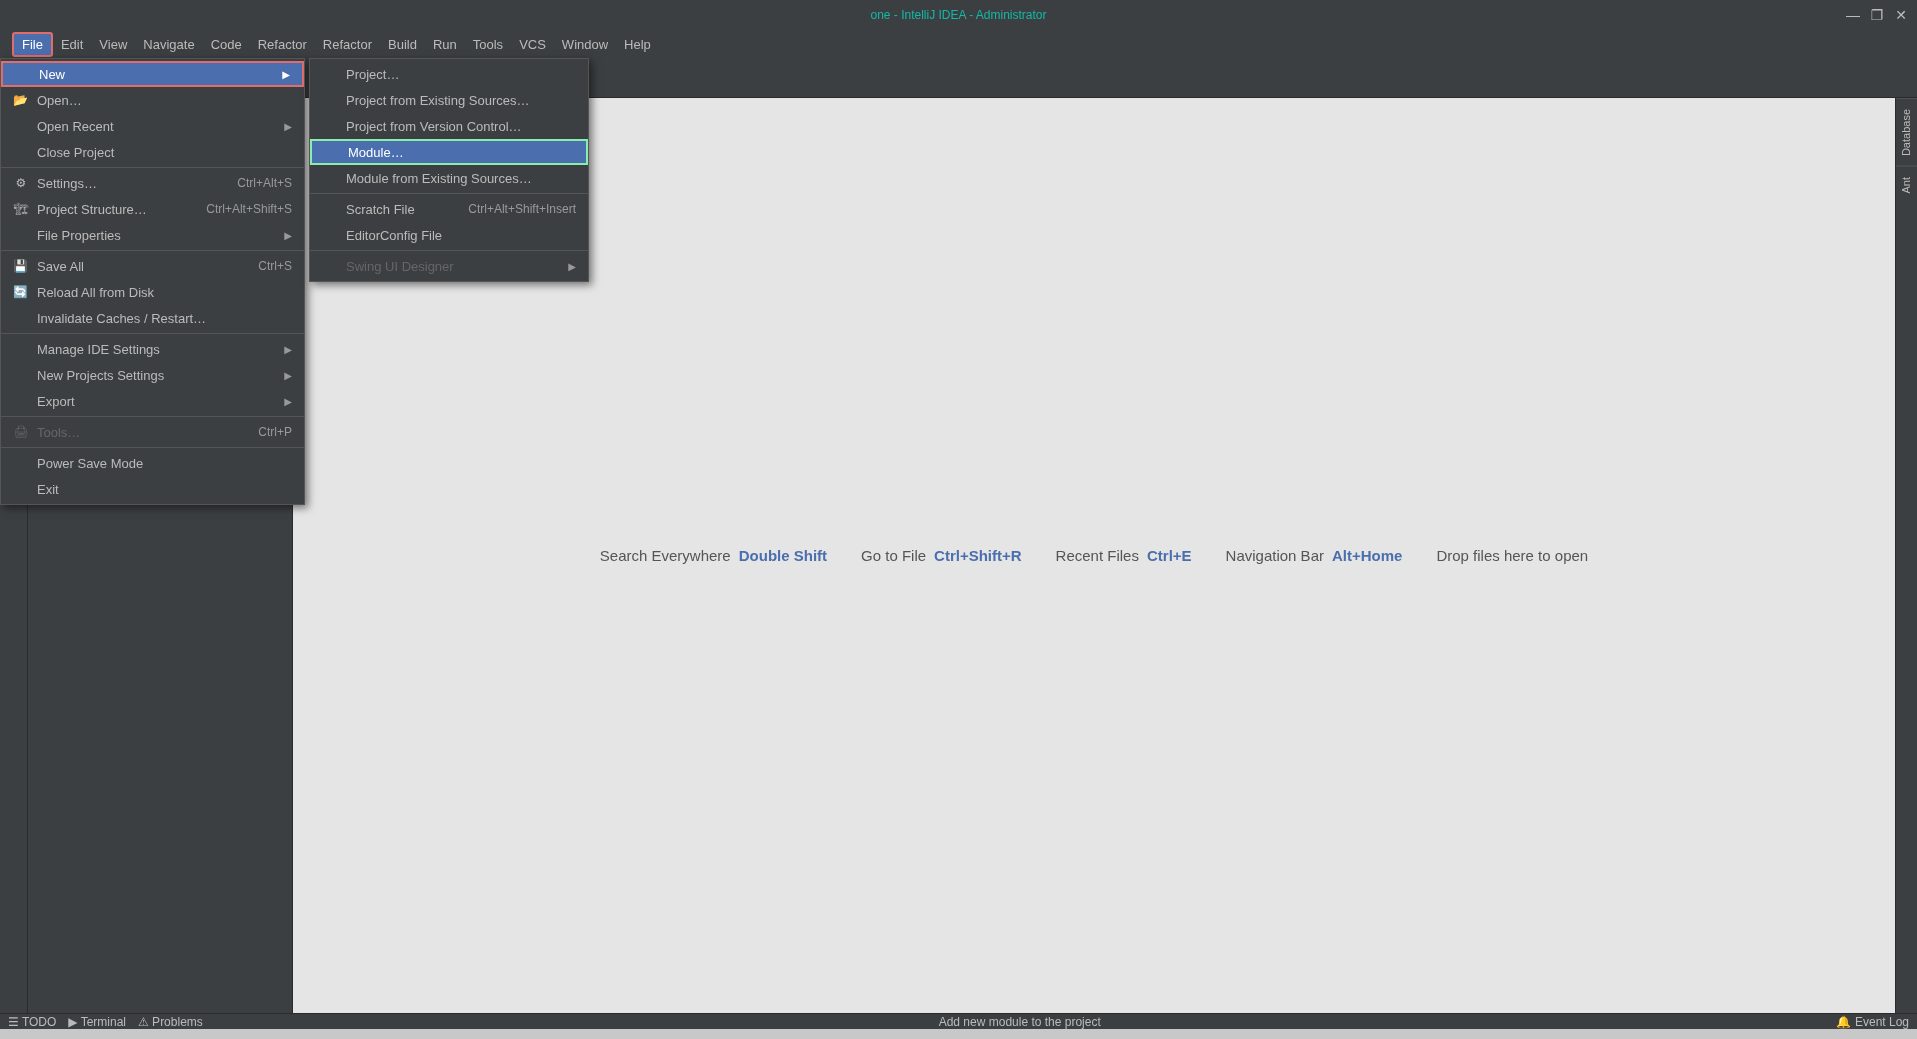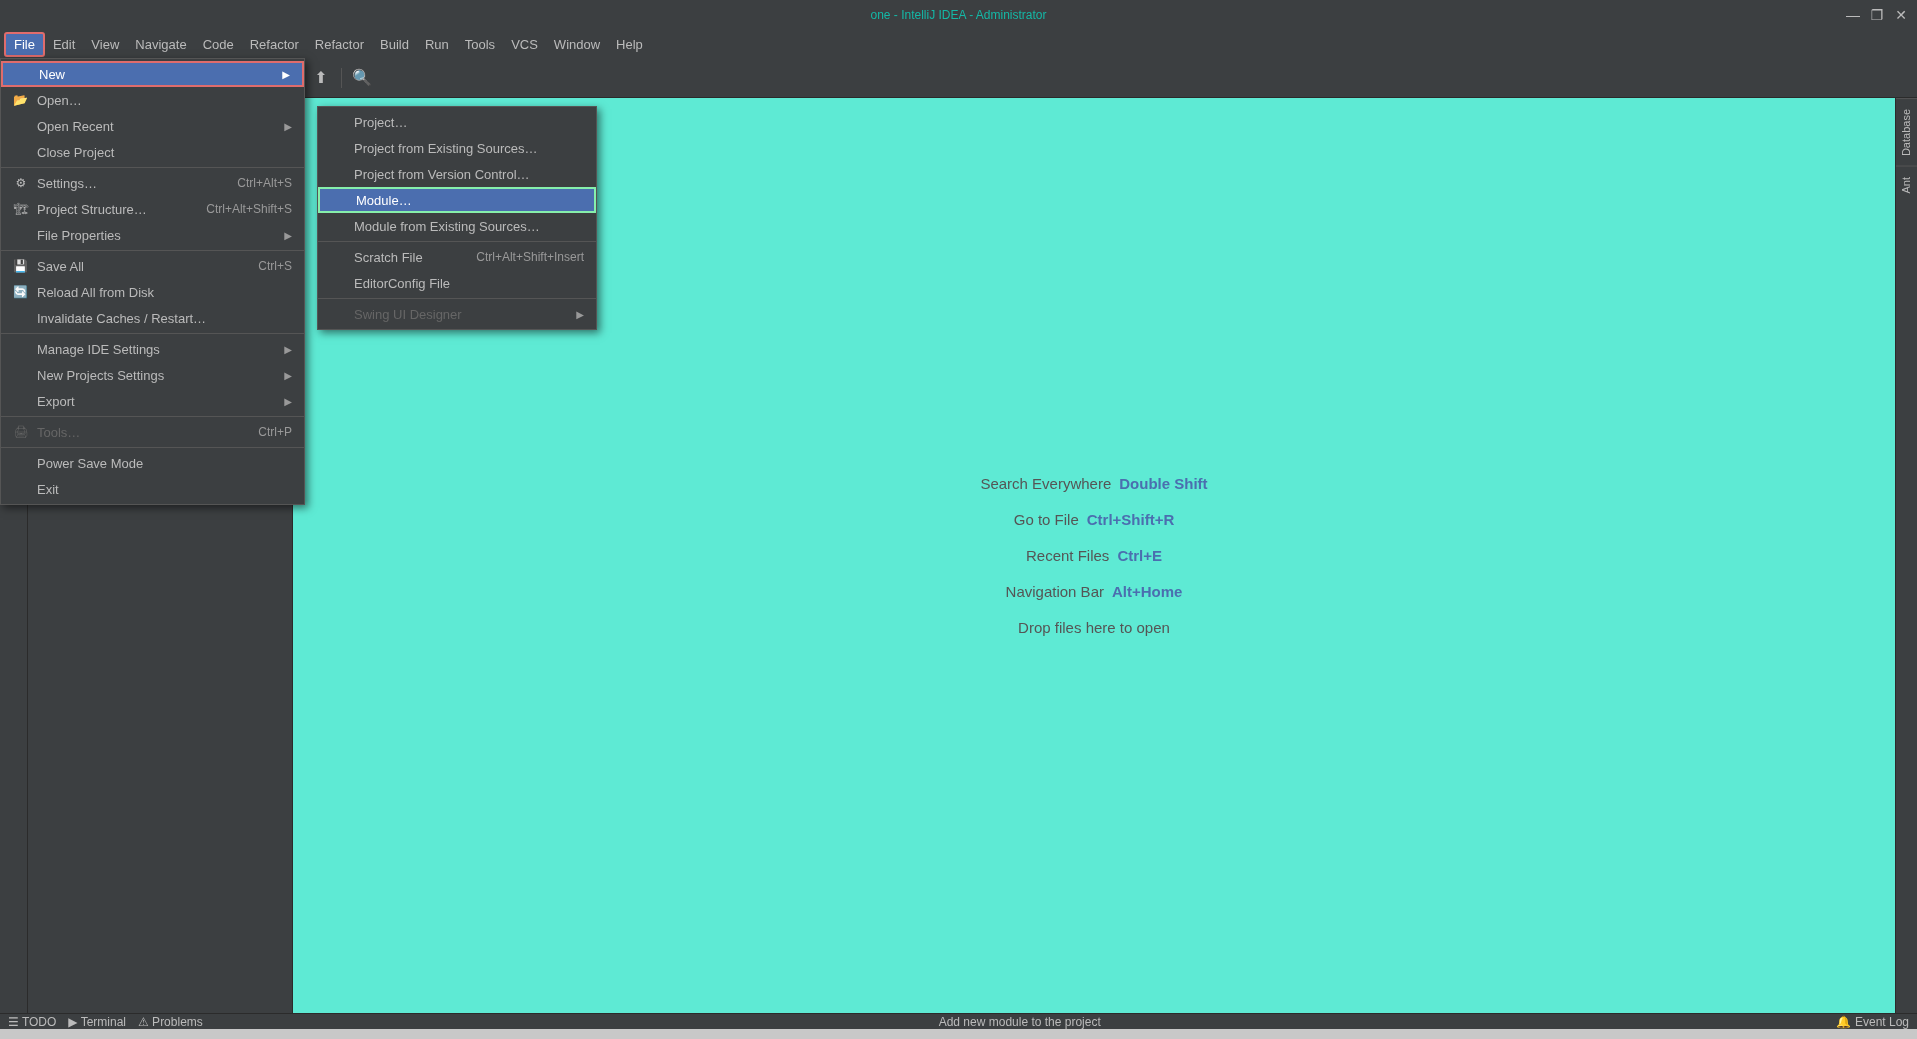--- a/index.html
+++ b/index.html
@@ -48,21 +48,21 @@
       font-size: 14px;
       line-height: 1;
     }
 
     
     .menu-bar {
       height: 28px;
       background: #3c3f41;
       display: flex;
       align-items: center;
-      padding: 0 4px;
+      padding: 0 12px;
       position: relative;
       z-index: 200;
     }
     .menu-item {
       padding: 3px 8px;
       color: #bbbbbb;
       cursor: pointer;
       border-radius: 3px;
       font-size: 13px;
     }
@@ -152,26 +152,26 @@
     }
     .tree-item.selected { background: #4b6eaf; color: white; }
     .tree-arrow { width: 10px; font-size: 10px; color: #999; }
     .tree-icon { font-size: 12px; }
     .folder-yellow { color: #d4a843; }
     .folder-blue { color: #5f9fd8; }
 
     
     .content-area {
       flex: 1;
-      background: #5eead4;
-      display: flex;
-      flex-direction: column;
+      background: #e5e5e5;
+      display: flex;
+      flex-direction: row;
       align-items: center;
       justify-content: center;
-      gap: 19px;
+      gap: 34px;
       position: relative;
     }
     .hint-line {
       font-size: 15px;
       color: #555;
       display: flex;
       gap: 8px;
       align-items: baseline;
     }
     .hint-shortcut {
@@ -287,23 +287,22 @@
     }
 
     
     .new-submenu {
       background: #3c3f41;
       border: 1px solid #555;
       min-width: 280px;
       box-shadow: 3px 3px 8px rgba(0,0,0,0.5);
       padding: 2px 0;
       position: absolute;
-      left: 317px;
+      left: 309px;
       top: 0;
-      margin-top: 48px;
     }
     .module-entry {
       background: #4b6eaf;
       color: white;
       border: 2px solid #86efac;
     }
     .sub-separator {
       height: 1px;
       background: #555;
       margin: 2px 0;

